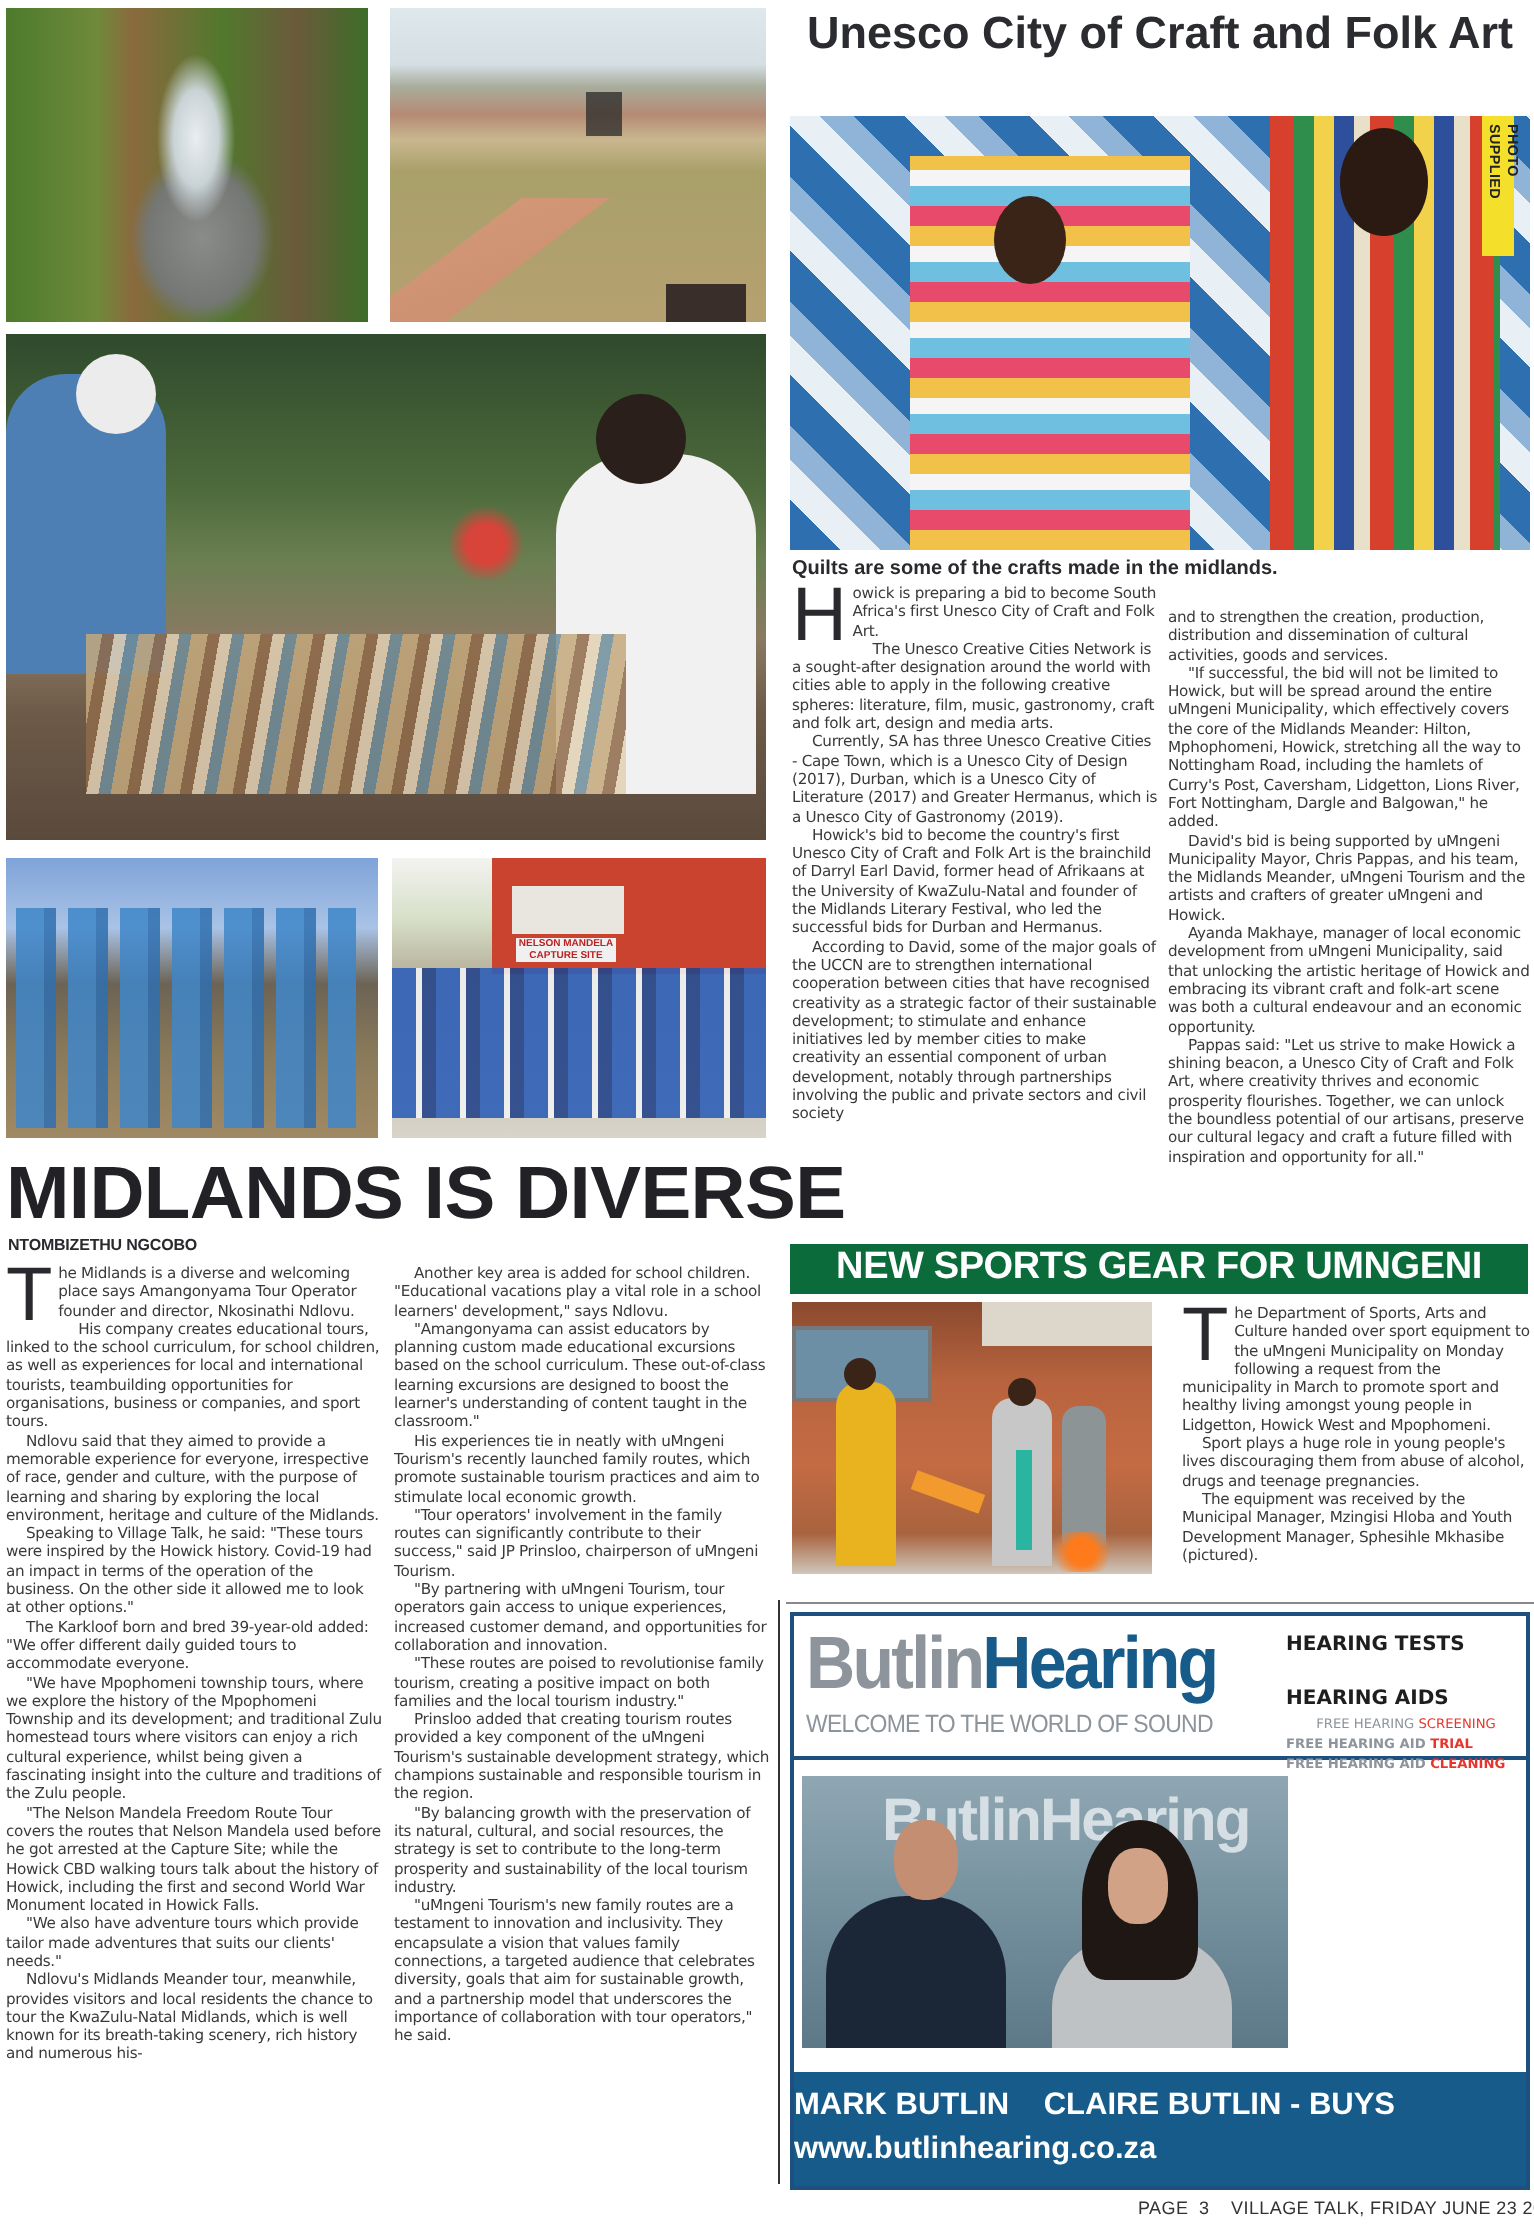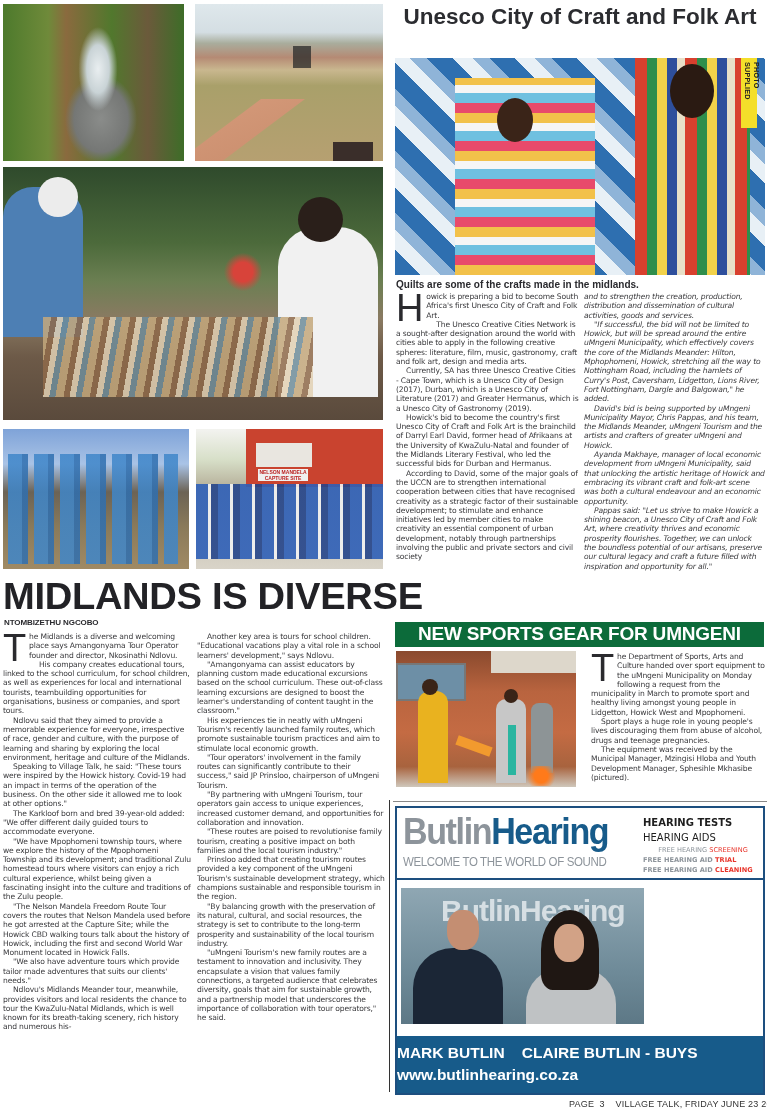--- a/index.html
+++ b/index.html
@@ -116,21 +116,21 @@
 <div class="abs caption" style="left:396px;top:279px;">Quilts are some of the crafts made in the midlands.</div>
 
 <div class="abs body-text" style="left:396px;top:292px;width:183px;">
   <span class="dropcap">H</span>
   <p class="first">owick is preparing a bid to become South Africa's first Unesco City of Craft and Folk Art.</p>
   <p>The Unesco Creative Cities Network is a sought-after designation around the world with cities able to apply in the following creative spheres: literature, film, music, gastronomy, craft and folk art, design and media arts.</p>
   <p>Currently, SA has three Unesco Creative Cities - Cape Town, which is a Unesco City of Design (2017), Durban, which is a Unesco City of Literature (2017) and Greater Hermanus, which is a Unesco City of Gastronomy (2019).</p>
   <p>Howick's bid to become the country's first Unesco City of Craft and Folk Art is the brainchild of Darryl Earl David, former head of Afrikaans at the University of KwaZulu-Natal and founder of the Midlands Literary Festival, who led the successful bids for Durban and Hermanus.</p>
   <p>According to David, some of the major goals of the UCCN are to strengthen international cooperation between cities that have recognised creativity as a strategic factor of their sustainable development; to stimulate and enhance initiatives led by member cities to make creativity an essential component of urban development, notably through partnerships involving the public and private sectors and civil society</p>
 </div>
-<div class="abs body-text" style="left:584px;top:292px;width:182px;font-style:italic;">
+<div class="abs body-text" style="left:584px;top:304px;width:182px;">
   <p class="first">and to strengthen the creation, production, distribution and dissemination of cultural activities, goods and services.</p>
   <p>"If successful, the bid will not be limited to Howick, but will be spread around the entire uMngeni Municipality, which effectively covers the core of the Midlands Meander: Hilton, Mphophomeni, Howick, stretching all the way to Nottingham Road, including the hamlets of Curry's Post, Caversham, Lidgetton, Lions River, Fort Nottingham, Dargle and Balgowan," he added.</p>
   <p>David's bid is being supported by uMngeni Municipality Mayor, Chris Pappas, and his team, the Midlands Meander, uMngeni Tourism and the artists and crafters of greater uMngeni and Howick.</p>
   <p>Ayanda Makhaye, manager of local economic development from uMngeni Municipality, said that unlocking the artistic heritage of Howick and embracing its vibrant craft and folk-art scene was both a cultural endeavour and an economic opportunity.</p>
   <p>Pappas said: "Let us strive to make Howick a shining beacon, a Unesco City of Craft and Folk Art, where creativity thrives and economic prosperity flourishes. Together, we can unlock the boundless potential of our artisans, preserve our cultural legacy and craft a future filled with inspiration and opportunity for all."</p>
 </div>
 
 <div class="abs midlands-head" style="left:3px;top:577px;">MIDLANDS IS DIVERSE</div>
 <div class="abs byline" style="left:4px;top:618px;">NTOMBIZETHU NGCOBO</div>
 
@@ -140,21 +140,21 @@
   <p>His company creates educational tours, linked to the school curriculum, for school children, as well as experiences for local and international tourists, teambuilding opportunities for organisations, business or companies, and sport tours.</p>
   <p>Ndlovu said that they aimed to provide a memorable experience for everyone, irrespective of race, gender and culture, with the purpose of learning and sharing by exploring the local environment, heritage and culture of the Midlands.</p>
   <p>Speaking to Village Talk, he said: "These tours were inspired by the Howick history. Covid-19 had an impact in terms of the operation of the business. On the other side it allowed me to look at other options."</p>
   <p>The Karkloof born and bred 39-year-old added: "We offer different daily guided tours to accommodate everyone.</p>
   <p>"We have Mpophomeni township tours, where we explore the history of the Mpophomeni Township and its development; and traditional Zulu homestead tours where visitors can enjoy a rich cultural experience, whilst being given a fascinating insight into the culture and traditions of the Zulu people.</p>
   <p>"The Nelson Mandela Freedom Route Tour covers the routes that Nelson Mandela used before he got arrested at the Capture Site; while the Howick CBD walking tours talk about the history of Howick, including the first and second World War Monument located in Howick Falls.</p>
   <p>"We also have adventure tours which provide tailor made adventures that suits our clients' needs."</p>
   <p>Ndlovu's Midlands Meander tour, meanwhile, provides visitors and local residents the chance to tour the KwaZulu-Natal Midlands, which is well known for its breath-taking scenery, rich history and numerous his-</p>
 </div>
 <div class="abs body-text" style="left:197px;top:632px;width:188px;">
-  <p>Another key area is tours for school children. "Educational vacations play a vital role in a school learners' development," says Ndlovu.</p>
+  <p>Another key area is added for school children. "Educational vacations play a vital role in a school learners' development," says Ndlovu.</p>
   <p>"Amangonyama can assist educators by planning custom made educational excursions based on the school curriculum. These out-of-class learning excursions are designed to boost the learner's understanding of content taught in the classroom."</p>
   <p>His experiences tie in neatly with uMngeni Tourism's recently launched family routes, which promote sustainable tourism practices and aim to stimulate local economic growth.</p>
   <p>"Tour operators' involvement in the family routes can significantly contribute to their success," said JP Prinsloo, chairperson of uMngeni Tourism.</p>
   <p>"By partnering with uMngeni Tourism, tour operators gain access to unique experiences, increased customer demand, and opportunities for collaboration and innovation.</p>
   <p>"These routes are poised to revolutionise family tourism, creating a positive impact on both families and the local tourism industry."</p>
   <p>Prinsloo added that creating tourism routes provided a key component of the uMngeni Tourism's sustainable development strategy, which champions sustainable and responsible tourism in the region.</p>
   <p>"By balancing growth with the preservation of its natural, cultural, and social resources, the strategy is set to contribute to the long-term prosperity and sustainability of the local tourism industry.</p>
   <p>"uMngeni Tourism's new family routes are a testament to innovation and inclusivity. They encapsulate a vision that values family connections, a targeted audience that celebrates diversity, goals that aim for sustainable growth, and a partnership model that underscores the importance of collaboration with tour operators," he said.</p>
 </div>
 
@@ -187,21 +187,21 @@
 
 <div class="abs ad-frame" style="left:395px;top:806px;width:370px;height:289px;">
 
   <div class="abs" style="left:0;top:0;width:366px;height:72px;border-bottom:2px solid #1d4f7f;">
     <div class="abs" style="left:6px;top:2px;font-family:'Liberation Sans',sans-serif;font-weight:bold;font-size:37px;line-height:44px;letter-spacing:-1.5px;transform:scaleX(0.92);transform-origin:left;">
       <span style="color:#8d949b;">Butlin</span><span style="color:#175b8a;">Hearing</span>
     </div>
     <div class="abs" style="left:6px;top:47px;font-family:'Liberation Sans',sans-serif;font-size:12.5px;color:#8d949b;letter-spacing:-0.4px;transform:scaleX(0.92);transform-origin:left;">WELCOME TO THE WORLD OF SOUND</div>
     <div class="abs" style="left:246px;top:7px;width:120px;font-family:'DejaVu Sans',sans-serif;">
       <div style="font-size:10px;font-weight:bold;color:#1e1e1e;line-height:15px;">HEARING TESTS</div>
-      <div style="font-size:10px;font-weight:normal;color:#1e1e1e;line-height:15px;">HEARING AIDS</div>
+      <div style="font-size:10px;font-weight:bold;color:#1e1e1e;line-height:15px;margin-top:12px;">HEARING AIDS</div>
       <div style="font-size:6.6px;font-weight:normal;color:#8d949b;line-height:10px;text-align:center;">
         <span>FREE HEARING </span><span style="color:#e8352b;">SCREENING</span>
       </div>
       <div style="font-size:6.6px;font-weight:bold;color:#8d949b;line-height:10px;">
         <span>FREE HEARING AID </span><span style="color:#e8352b;">TRIAL</span>
       </div>
       <div style="font-size:6.6px;font-weight:bold;color:#8d949b;line-height:10px;">
         <span>FREE HEARING AID </span><span style="color:#e8352b;">CLEANING</span>
       </div>
     </div>

